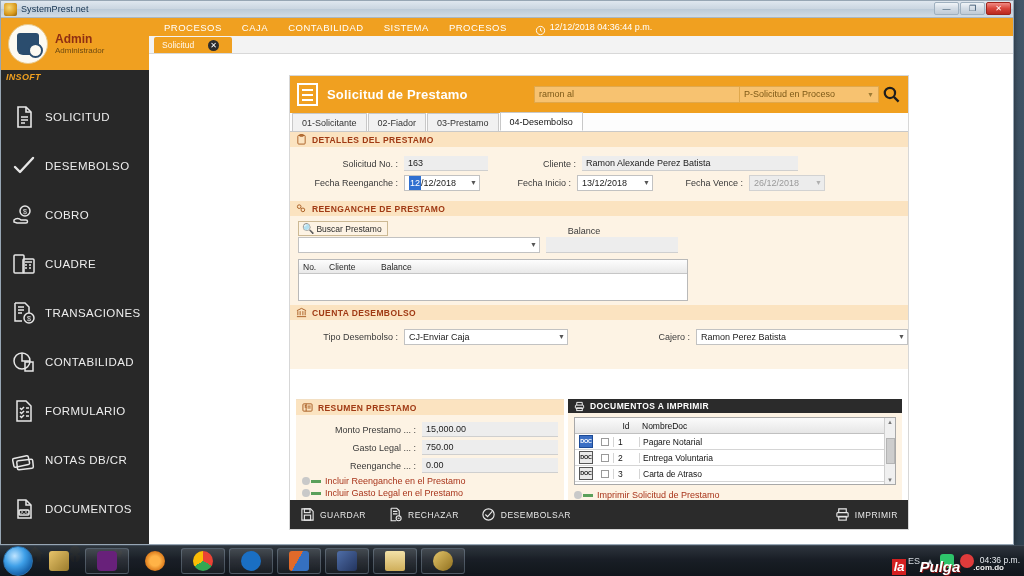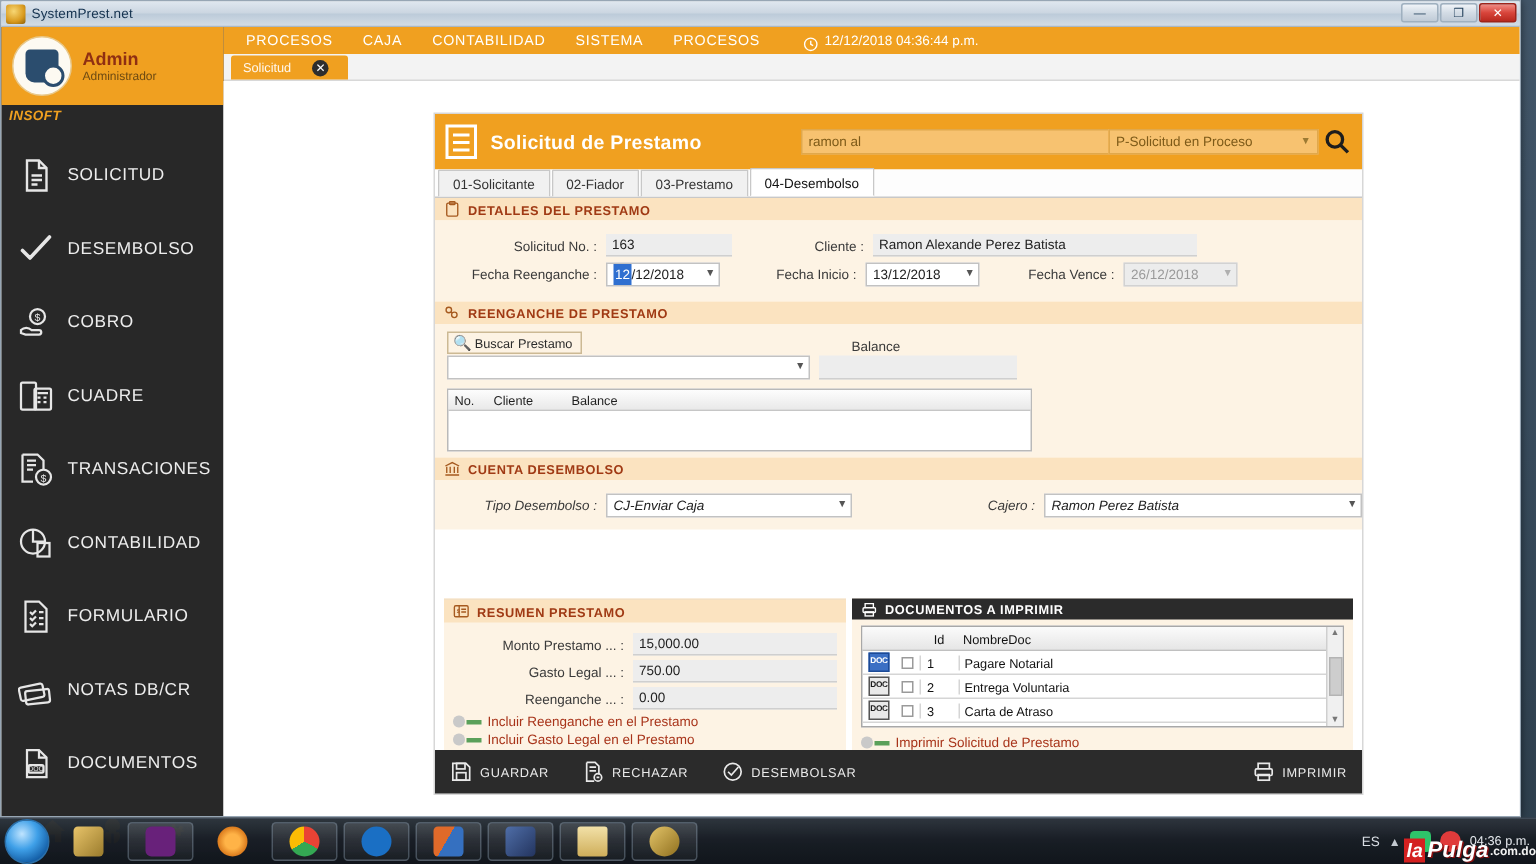--- a/index.html
+++ b/index.html
@@ -328,22 +328,22 @@
     display: flex; align-items: center; justify-content: center; cursor: pointer;
   }
   .tb-item.plain { border-color: transparent; background: transparent; }
   .tb-ic { width: 20px; height: 20px; border-radius: 3px; }
   #tray { margin-left: auto; display: flex; align-items: center; gap: 6px; padding-right: 4px; }
   #tray .lang { font-size: 9px; color: #d8dde3; }
   #tray .arrow { font-size: 8px; color: #c3c9d0; }
   #tray .tray-ic { width: 14px; height: 14px; border-radius: 3px; }
   #tray .clock2 { font-size: 8.5px; color: #e6eaef; line-height: 1.15; text-align: center; }
   #watermark {
-    position: absolute; right: 0; bottom: 1px;
-    display: flex; align-items: flex-end; gap: 1px;
+    position: absolute; right: 20px; bottom: 1px;
+    display: flex; align-items: flex-end; gap: 13px;
   }
   #watermark .wm-la {
     background: #d42020; color: #fff; font-weight: bold; font-size: 13px;
     padding: 0 2px; line-height: 16px; font-style: italic;
   }
   #watermark .wm-pulga {
     color: #fff; font-weight: bold; font-size: 15px; font-style: italic;
     text-shadow: 1px 1px 0 #8a0f0f; line-height: 16px;
   }
   #watermark .wm-dom { color: #f2f2f2; font-size: 8px; font-weight: bold; line-height: 14px; }
@@ -635,21 +635,21 @@
             <div class="sec-head">
               <span class="sic">
                   <svg viewBox="0 0 24 24" fill="none" stroke="currentColor" stroke-width="2">
                     <path d="M2 8l10-5 10 5"></path>
                     <path d="M4 9v9M9 9v9M15 9v9M20 9v9"></path>
                     <path d="M2 21h20"></path>
                   </svg>
                 </span>
               <span>CUENTA DESEMBOLSO</span>
             </div>
-            <div class="sec-body" style="padding-bottom:4px;font-style:italic;">
+            <div class="sec-body" style="padding-bottom:20px;">
               <div class="frow" style="padding-left:6px;">
                 <span class="flabel" style="width:102px;">Tipo Desembolso :</span>
                 <span class="fcombo" style="width:164px;margin-left:6px;">
                   <span>CJ-Enviar Caja</span>
                   <span class="car">▼</span>
                 </span>
                 <span class="flabel" style="width:50px;margin-left:72px;">Cajero :</span>
                 <span class="fcombo" style="width:212px;margin-left:6px;">
                   <span>Ramon Perez Batista</span>
                   <span class="car">▼</span>

